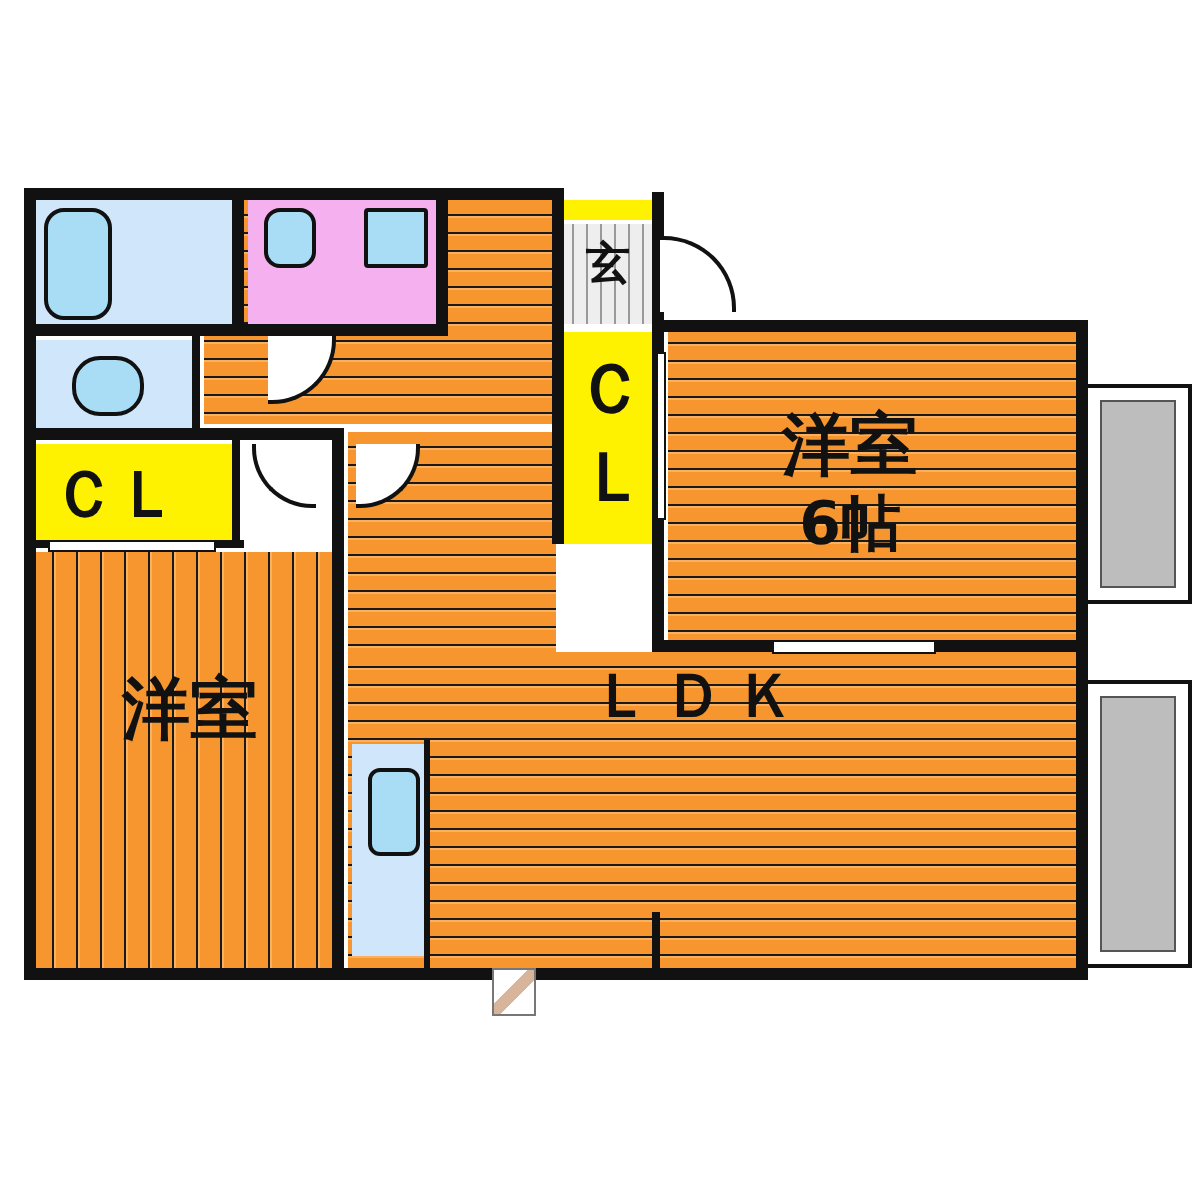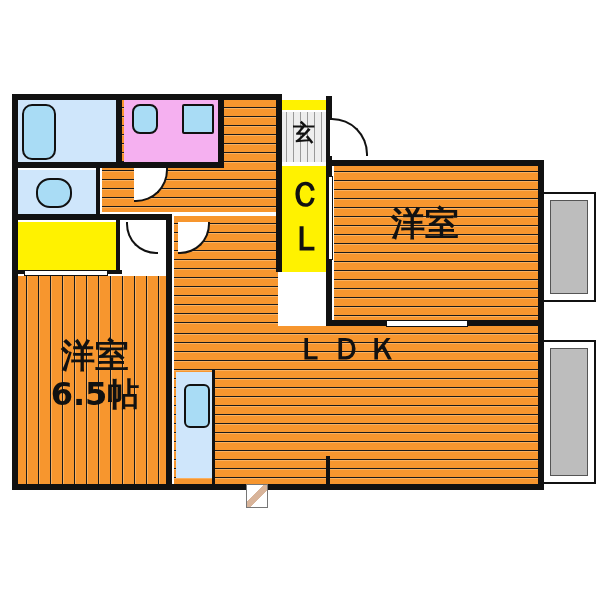--- a/index.html
+++ b/index.html
@@ -40,31 +40,32 @@
   <div class="fixture" style="left:132px;top:104px;width:22px;height:26px;border-radius:8px;"></div>
   <div class="fixture" style="left:182px;top:104px;width:28px;height:26px;border-radius:2px;"></div>
   <div class="room lightblue" style="left:16px;top:100px;width:100px;height:62px;"></div>
   <div class="fixture" style="left:22px;top:104px;width:30px;height:52px;"></div>
 
   <div class="genkan" style="left:280px;top:112px;width:48px;height:50px;"></div>
   <div class="room yellow" style="left:280px;top:100px;width:48px;height:10px;"></div>
   <div class="label" style="left:284px;top:122px;width:40px;font-size:22px;">玄</div>
 
   <div class="room yellow" style="left:16px;top:222px;width:100px;height:48px;"></div>
+  <div class="cl" style="left:26px;top:226px;font-size:32px;">ＣＬ</div>
 
   <div class="room orange-v" style="left:16px;top:276px;width:150px;height:208px;"></div>
   <div class="label" style="left:30px;top:338px;width:130px;font-size:34px;">洋室</div>
-  <div class="label" style="left:30px;top:378px;width:130px;font-size:32px;">6.5帖</div>
 
   <div class="room yellow" style="left:280px;top:166px;width:48px;height:106px;"></div>
   <div class="cl" style="left:288px;top:172px;font-size:34px;">Ｃ</div>
   <div class="cl" style="left:290px;top:216px;font-size:34px;">Ｌ</div>
 
   <div class="room orange-h" style="left:334px;top:164px;width:204px;height:158px;"></div>
   <div class="label" style="left:360px;top:206px;width:130px;font-size:34px;">洋室</div>
+  <div class="label" style="left:360px;top:248px;width:130px;font-size:30px;">6帖</div>
 
   <div class="room orange-h" style="left:174px;top:216px;width:104px;height:110px;"></div>
   <div class="room orange-h" style="left:174px;top:326px;width:364px;height:158px;"></div>
   <div class="room lightblue" style="left:176px;top:372px;width:38px;height:106px;"></div>
   <div class="fixture" style="left:184px;top:384px;width:22px;height:40px;border-radius:6px;"></div>
   <div class="label" style="left:280px;top:334px;width:140px;font-size:30px;letter-spacing:6px;">ＬＤＫ</div>
 
   <div class="wall" style="left:12px;top:94px;width:270px;height:6px;"></div>
   <div class="wall" style="left:12px;top:94px;width:6px;height:396px;"></div>
   <div class="wall" style="left:12px;top:484px;width:532px;height:6px;"></div>

